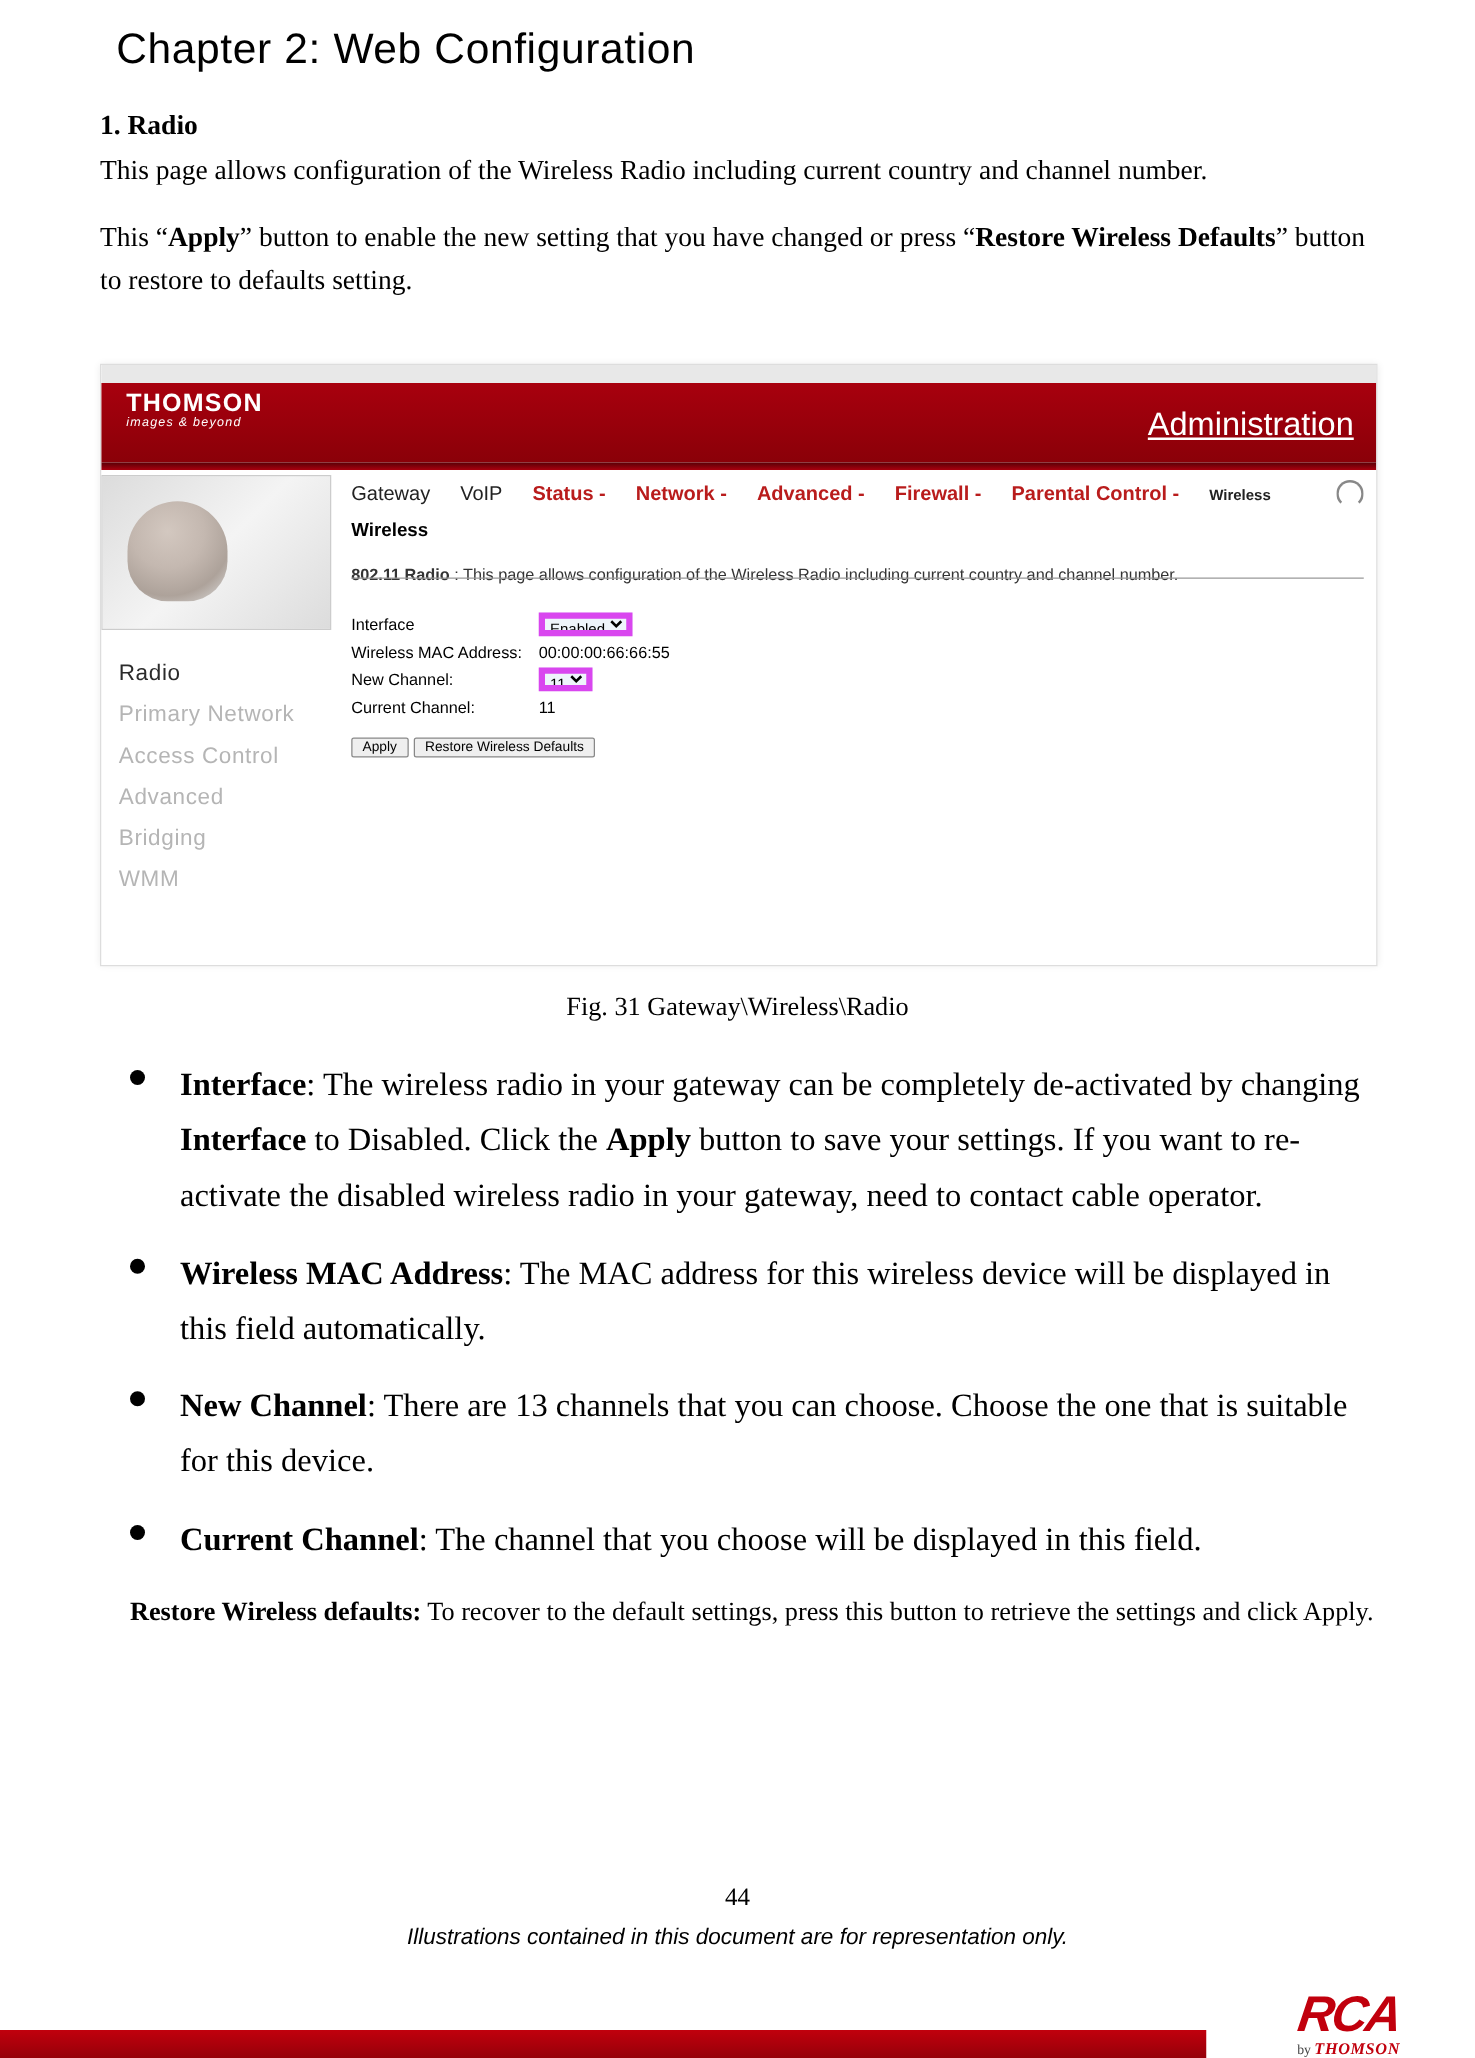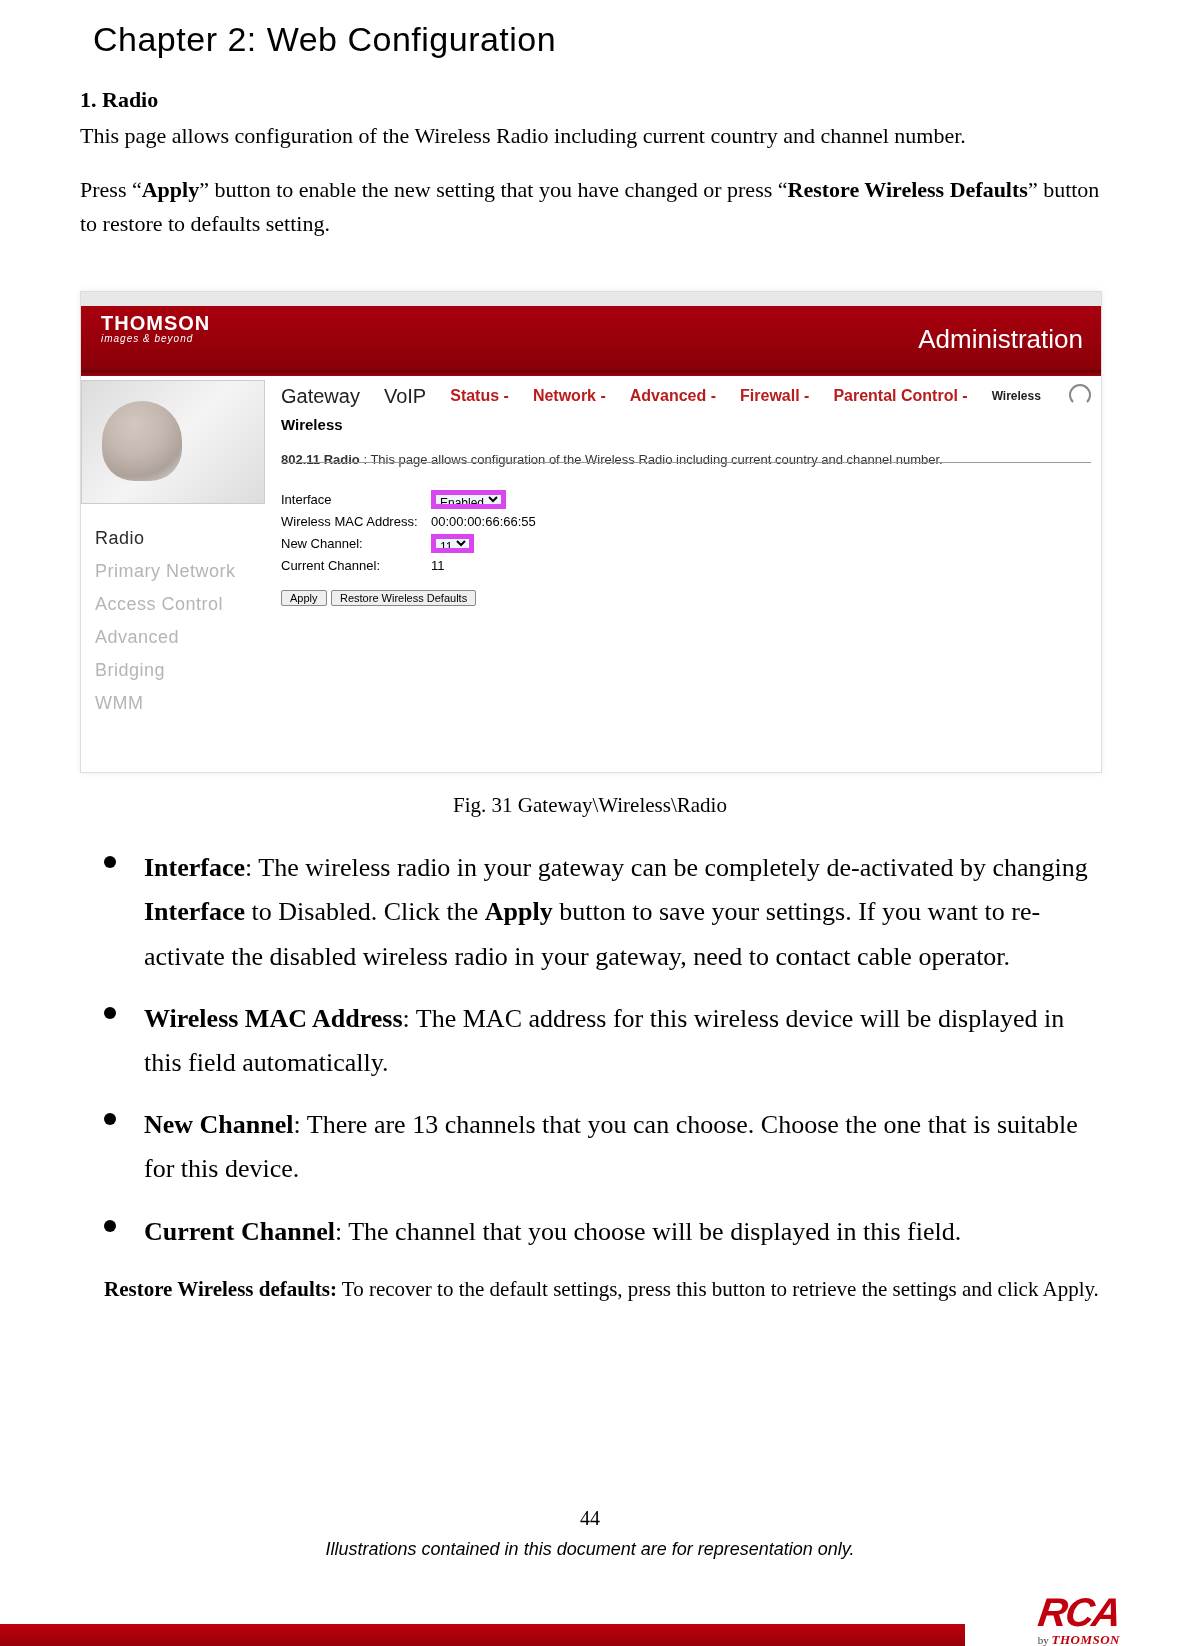--- a/index.html
+++ b/index.html
@@ -72,20 +72,21 @@
     margin-top: -2px;
     letter-spacing: 1px;
   }
   .ss-admin {
     position: absolute;
     right: 18px;
     top: 32px;
     color: #fff;
     font-size: 26px;
     font-family: "Trebuchet MS", Arial, sans-serif;
+    text-decoration: underline;
   }
   
   .ss-redline {
     position: absolute;
     top: 78px; left: 0; right: 0; height: 6px;
     background: linear-gradient(#5a0006, #a8000e);
   }
   
   .ss-nav {
     position: absolute;
@@ -93,21 +94,21 @@
     left: 200px;
     right: 0;
     height: 32px;
     display: flex;
     align-items: center;
     gap: 24px;
     font-size: 14px;
     font-family: "Trebuchet MS", Arial, sans-serif;
     color: #6d6d6d;
   }
-  .ss-nav .own { color: #222; font-size: 20px; }
+  .ss-nav .own { color: #222; font-size: 16px; }
   .ss-nav .sub { color: #b91c1c; font-size: 16px; font-weight: bold; }
   .ss-nav .active-sub { color: #222; font-weight: bold; font-size: 12px; }
   .ss-refresh {
     position: absolute;
     right: 10px; top: 92px;
     width: 18px; height: 18px;
     border: 2px solid #888;
     border-radius: 50%;
     border-bottom-color: transparent;
   }
@@ -296,21 +297,21 @@
 
 <div class="page">
 
   <h1 class="chapter-title">Chapter 2: Web Configuration</h1>
 
   <div class="section-heading">1. Radio</div>
 
   <p class="body-text">This page allows configuration of the Wireless Radio including current country and channel number.</p>
 
   <p class="body-text">
-    <span>Press “</span><span class="b">Apply</span><span>” button to enable the new setting that you have changed or press “</span><span class="b">Restore Wireless Defaults</span><span>” button to restore to defaults setting.</span>
+    <span>This “</span><span class="b">Apply</span><span>” button to enable the new setting that you have changed or press “</span><span class="b">Restore Wireless Defaults</span><span>” button to restore to defaults setting.</span>
   </p>
 
   <div class="screenshot-wrap">
     <div class="screenshot">
 
       <div class="ss-header"></div>
       <div class="ss-logo">
         <div class="big">THOMSON</div>
         <div class="small">images &amp; beyond</div>
       </div>

